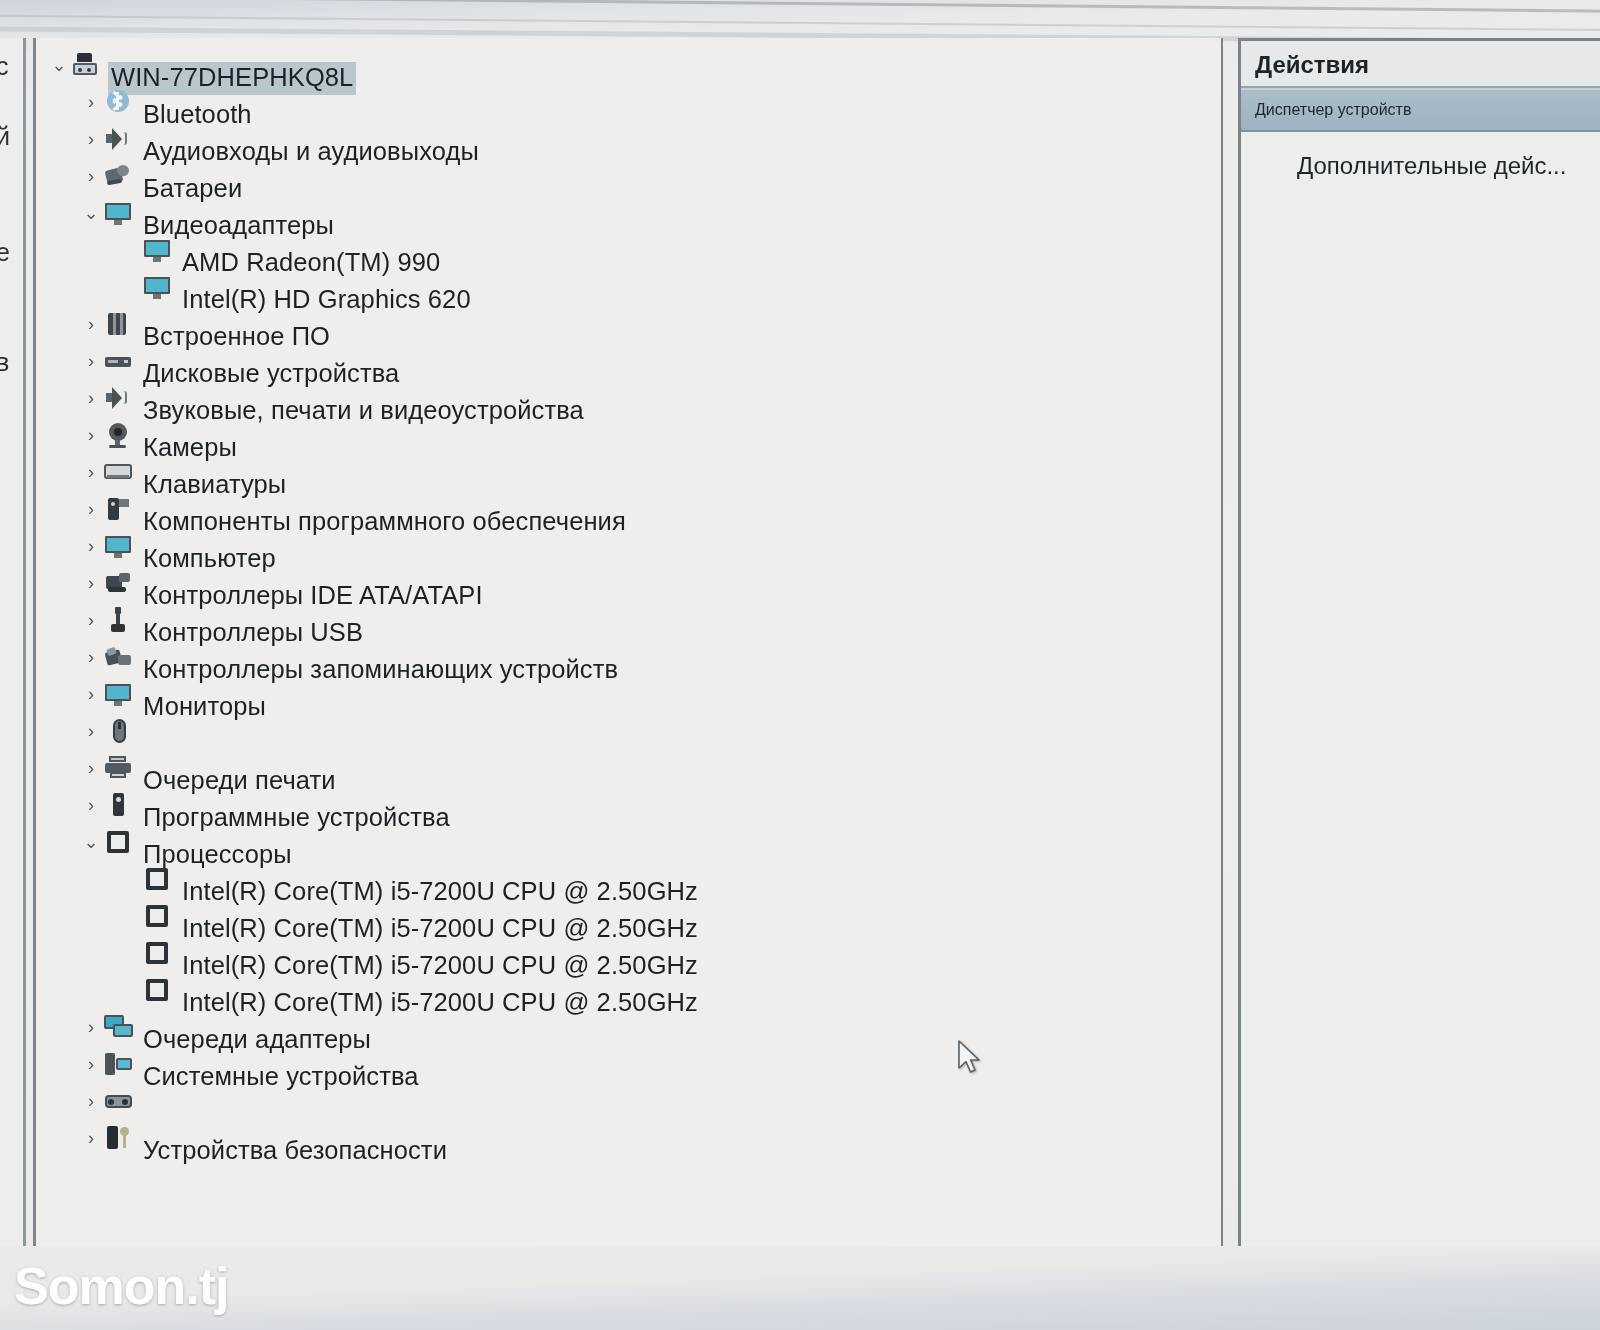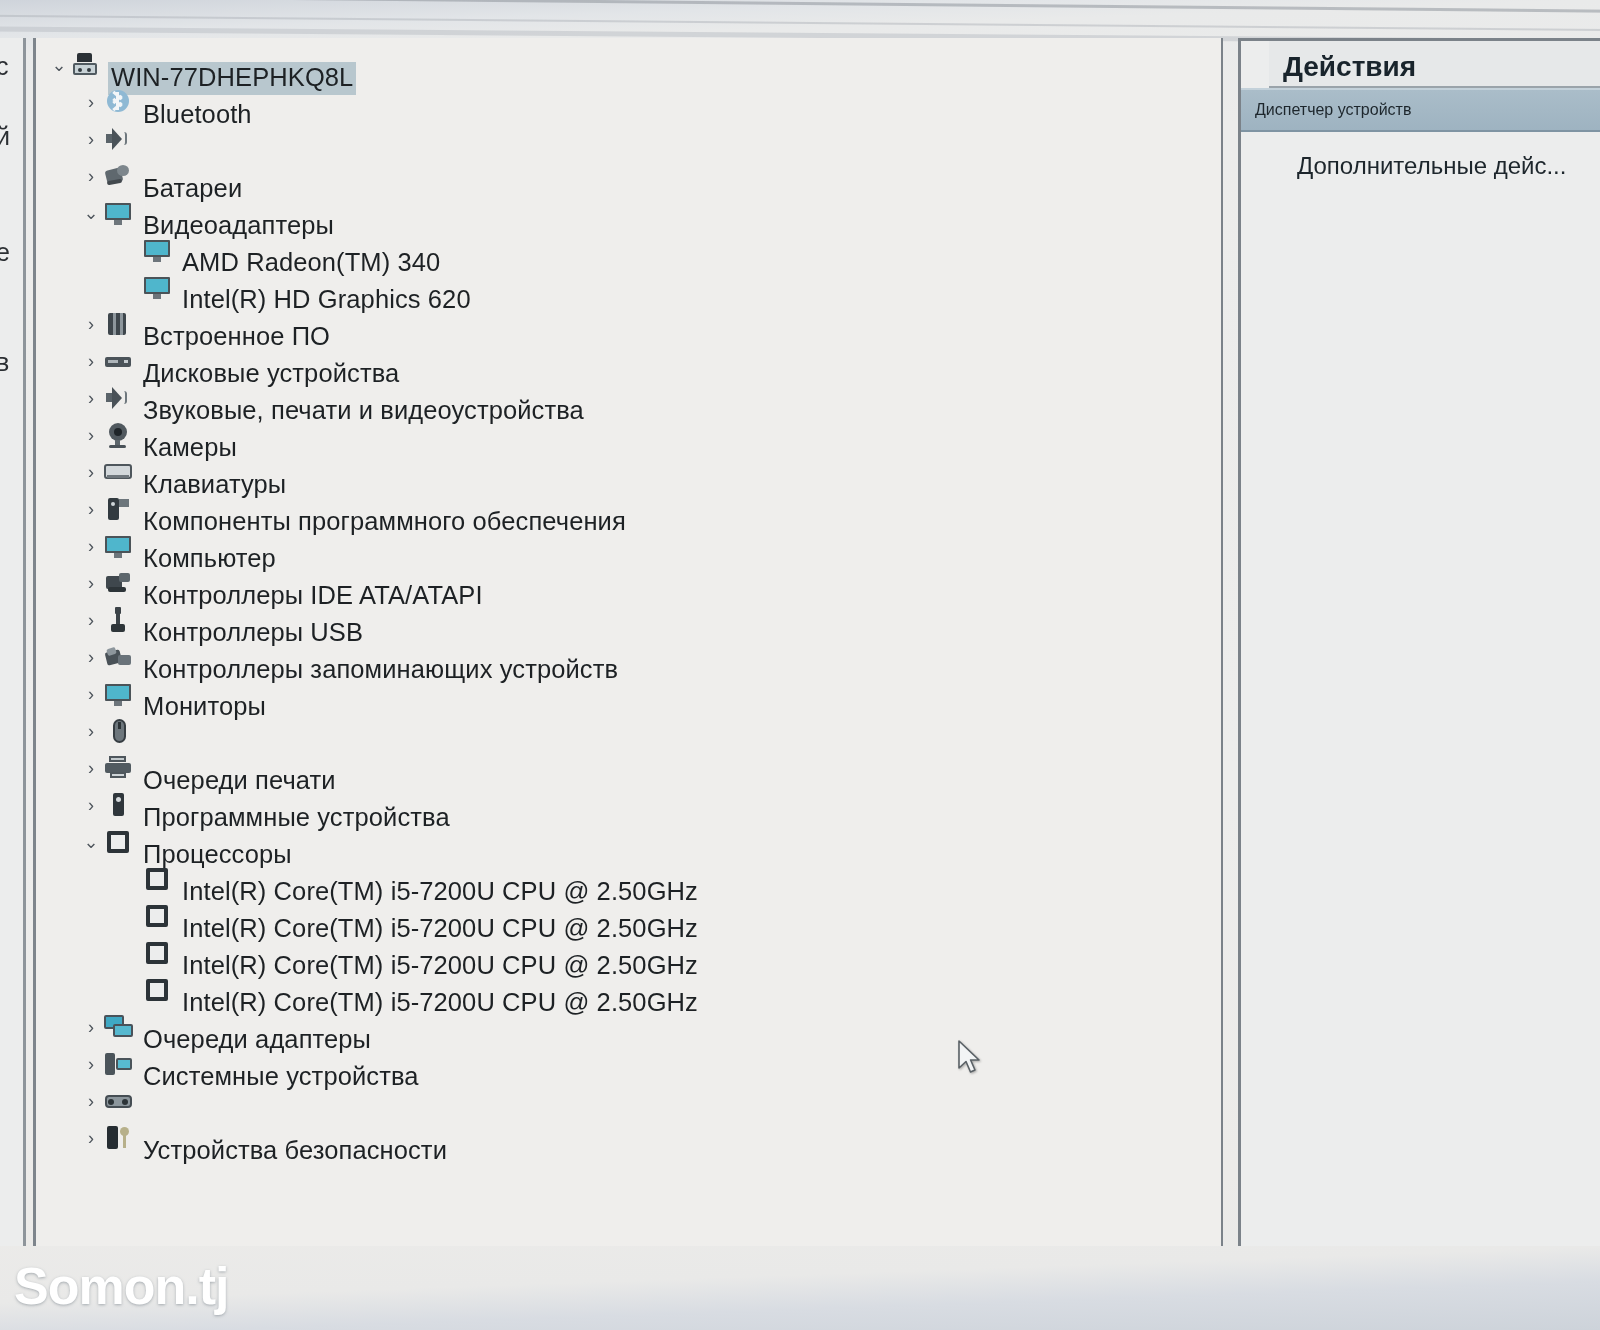--- a/index.html
+++ b/index.html
@@ -229,26 +229,25 @@
     width: 362px;
     height: 1208px;
     background: #eceded;
     border-left: 3px solid #7b8289;
     border-top: 3px solid #7b8289;
     overflow: hidden;
   }
   #actions-header {
     height: 47px;
     padding: 10px 0 0 14px;
-    font-size: 28px;
+    font-size: 24px;
     font-weight: bold;
     color: #19242c;
     background: #e6e8e9;
     border-bottom: 2px solid #9aa3aa;
-    margin-left: 28px;
   }
   .act-row {
     height: 44px;
     display: flex;
     align-items: center;
     padding-left: 14px;
     font-size: 16px;
     color: #1d262c;
   }
   .act-row.highlight {
@@ -333,20 +332,21 @@
         <span class="lbl">Bluetooth</span>
       </div>
 
       <div class="node lvl1">
         <span class="twisty">›</span>
         <span class="ico ic-spk">
             <i class="bx"></i>
             <i class="cn"></i>
             <i class="w1"></i>
           </span>
+        <span class="lbl">Аудиовходы и аудиовыходы</span>
       </div>
 
       <div class="node lvl1">
         <span class="twisty">›</span>
         <span class="ico ic-bat">
             <i class="b1"></i>
             <i class="b2"></i>
             <i class="b3"></i>
           </span>
         <span class="lbl">Батареи</span>
@@ -359,21 +359,21 @@
             <i class="std"></i>
           </span>
         <span class="lbl">Видеоадаптеры</span>
       </div>
 
       <div class="node lvl2">
         <span class="ico ic-monitor">
             <i class="scr"></i>
             <i class="std"></i>
           </span>
-        <span class="lbl">AMD Radeon(TM) 340</span>
+        <span class="lbl">AMD Radeon(TM) 990</span>
       </div>
 
       <div class="node lvl2">
         <span class="ico ic-monitor">
             <i class="scr"></i>
             <i class="std"></i>
           </span>
         <span class="lbl">Intel(R) HD Graphics 620</span>
       </div>
 

